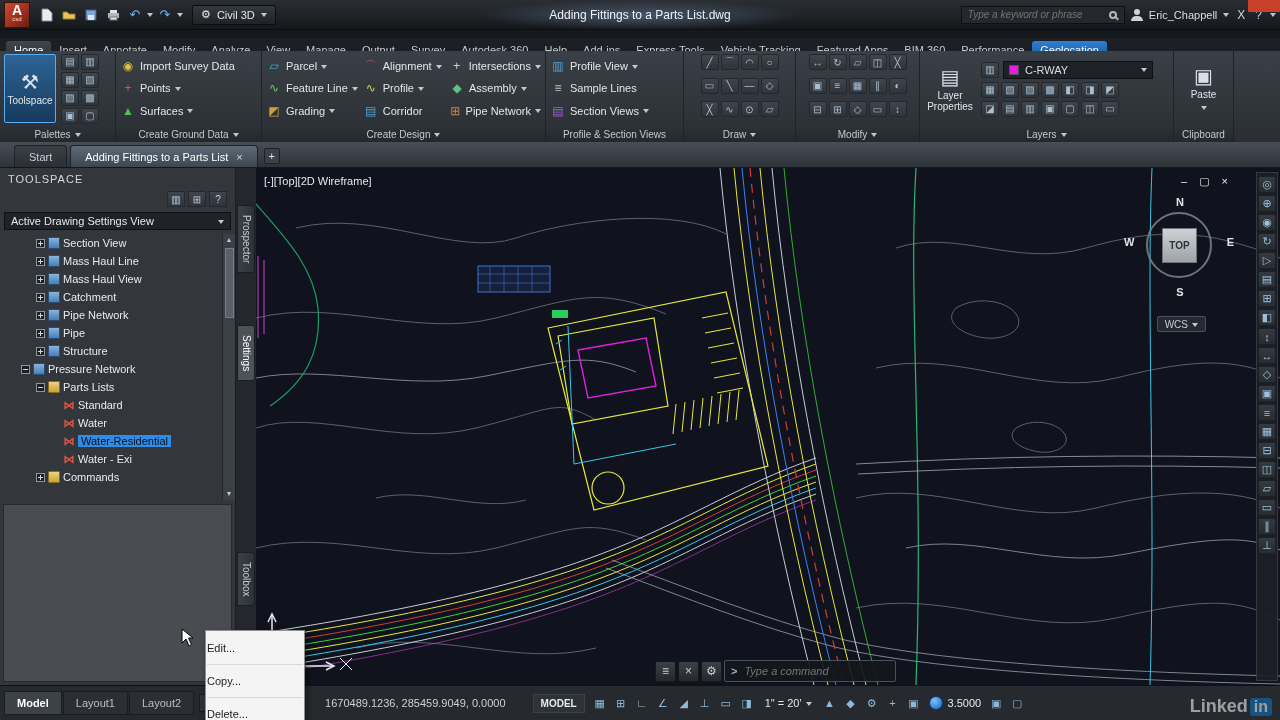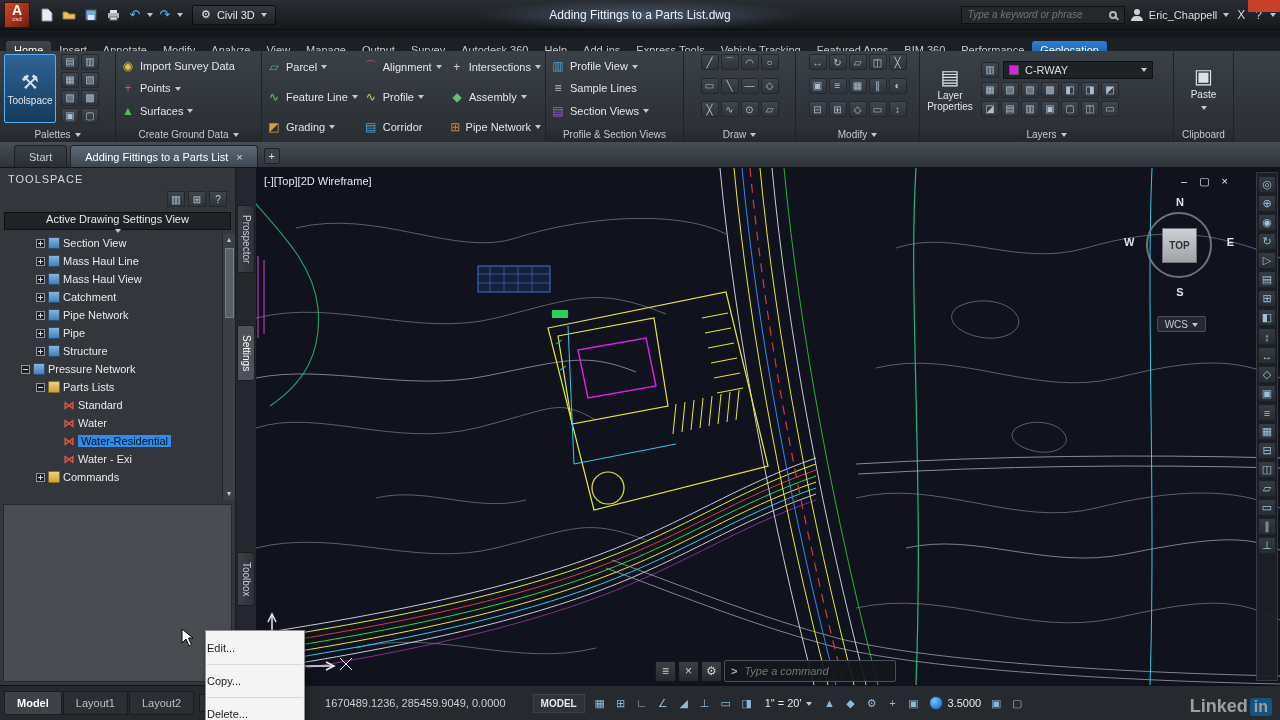--- a/index.html
+++ b/index.html
@@ -80,21 +80,21 @@
   .main{position:absolute;left:0;top:168px;right:0;bottom:35px;}
 
   
   .toolspace{position:absolute;left:0;top:0;width:256px;height:100%;display:flex;background:#33373c;}
   .ts-inner{flex:1;display:flex;flex-direction:column;border-right:1px solid #1b1e21;min-width:0;}
   .ts-title{height:22px;display:flex;align-items:center;padding-left:8px;letter-spacing:1px;color:#d4d9de;font-size:11px;}
   .ts-toolbar{height:20px;display:flex;justify-content:flex-end;gap:3px;padding:1px 8px 1px 0;}
   .ts-tb-ic{width:18px;height:16px;display:flex;align-items:center;justify-content:center;font-size:10px;
             color:#bcd2e4;background:linear-gradient(#3f454c,#2f343a);border:1px solid #24282c;}
   .ts-select{margin:2px 4px;height:18px;display:flex;align-items:center;justify-content:space-between;
-             background:#1f2327;border:1px solid #0e1012;padding:0 6px;color:#e4e8ec;flex-direction:column;}
+             background:#1f2327;border:1px solid #0e1012;padding:0 6px;color:#e4e8ec;}
   .ts-tree{position:relative;height:266px;margin:2px 0 0 2px;overflow:hidden;}
   .tree-row{height:18px;display:flex;align-items:center;gap:3px;white-space:nowrap;}
   .expand{width:9px;height:9px;border:1px solid #8e959c;background:#1d2023;position:relative;flex:0 0 auto;}
   .expand::before{content:'';position:absolute;left:1px;right:1px;top:3px;height:1px;background:#d2d7dc;}
   .expand.plus::after{content:'';position:absolute;top:1px;bottom:1px;left:3px;width:1px;background:#d2d7dc;}
   .expand.none{visibility:hidden;}
   .ticon{width:12px;height:12px;flex:0 0 auto;display:flex;align-items:center;justify-content:center;font-size:11px;}
   .ticon.box{background:linear-gradient(#85b4e2,#4a7db5);border:1px solid #2c4d73;}
   .ticon.folder{background:linear-gradient(#ecd37a,#c9a33b);border:1px solid #8a6c1e;border-radius:1px;}
   .ticon.fitting{color:#e05545;font-weight:bold;}
@@ -345,20 +345,24 @@
               <div>Assembly</div>
               <div class="caret"></div>
             </div>
             <div class="rrow">
               <div class="ricon" style="color: rgb(208, 128, 64);">⊞</div>
               <div>Pipe Network</div>
               <div class="caret"></div>
             </div>
           </div>
       </div>
+      <div class="panel-label">
+        <span>Create Design</span>
+          <div class="caret"></div>
+      </div>
     </div>
 
     <div class="panel" style="width:138px">
       <div class="panel-body">
           <div class="colrows" id="psv-rows">
             <div class="rrow">
               <div class="ricon" style="color: rgb(80, 160, 208);">▥</div>
               <div>Profile View</div>
               <div class="caret"></div>
             </div>

